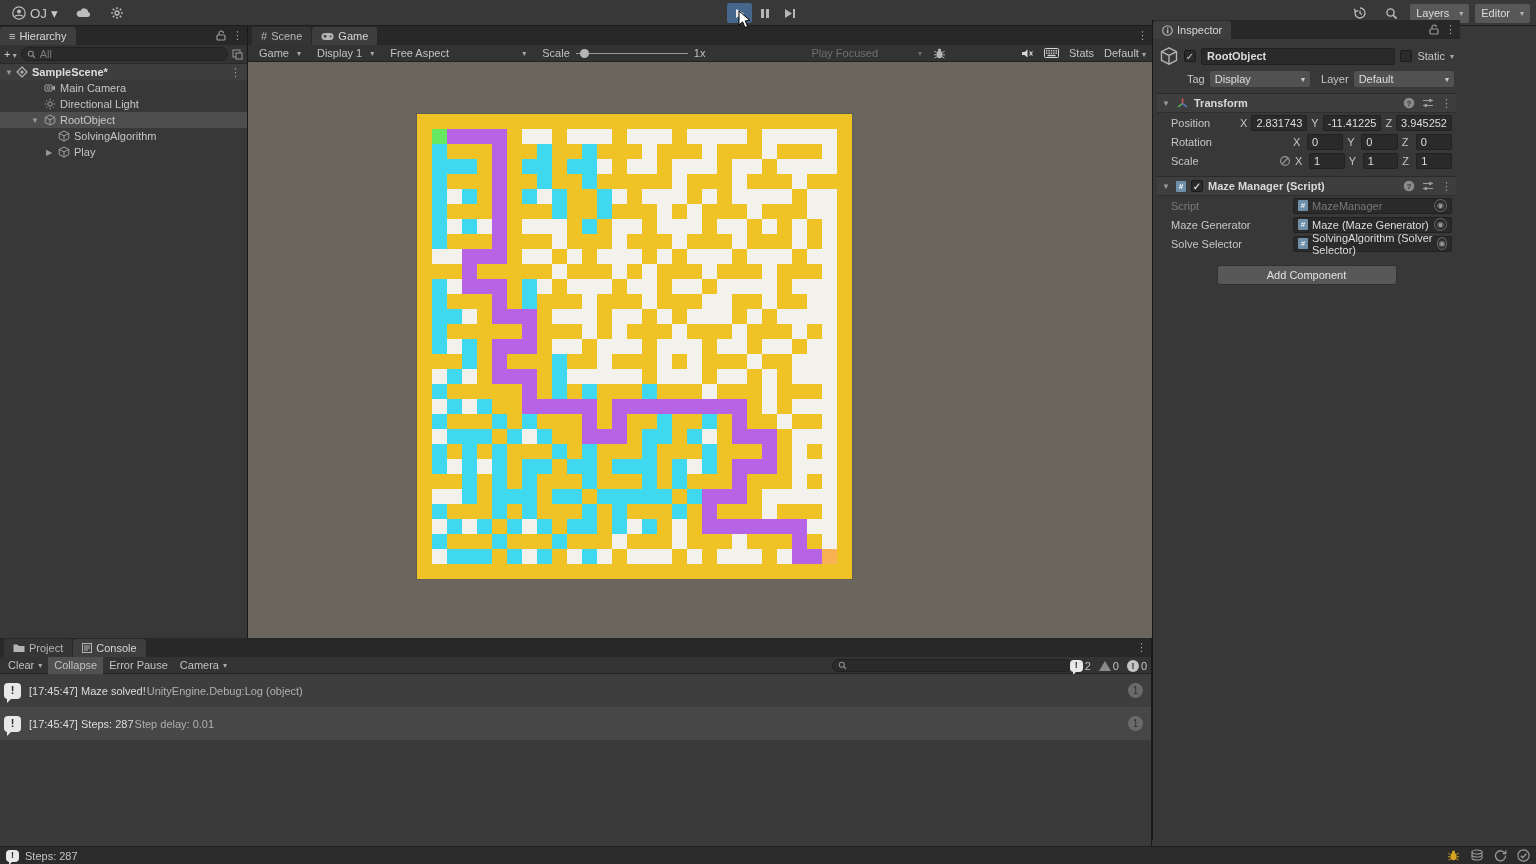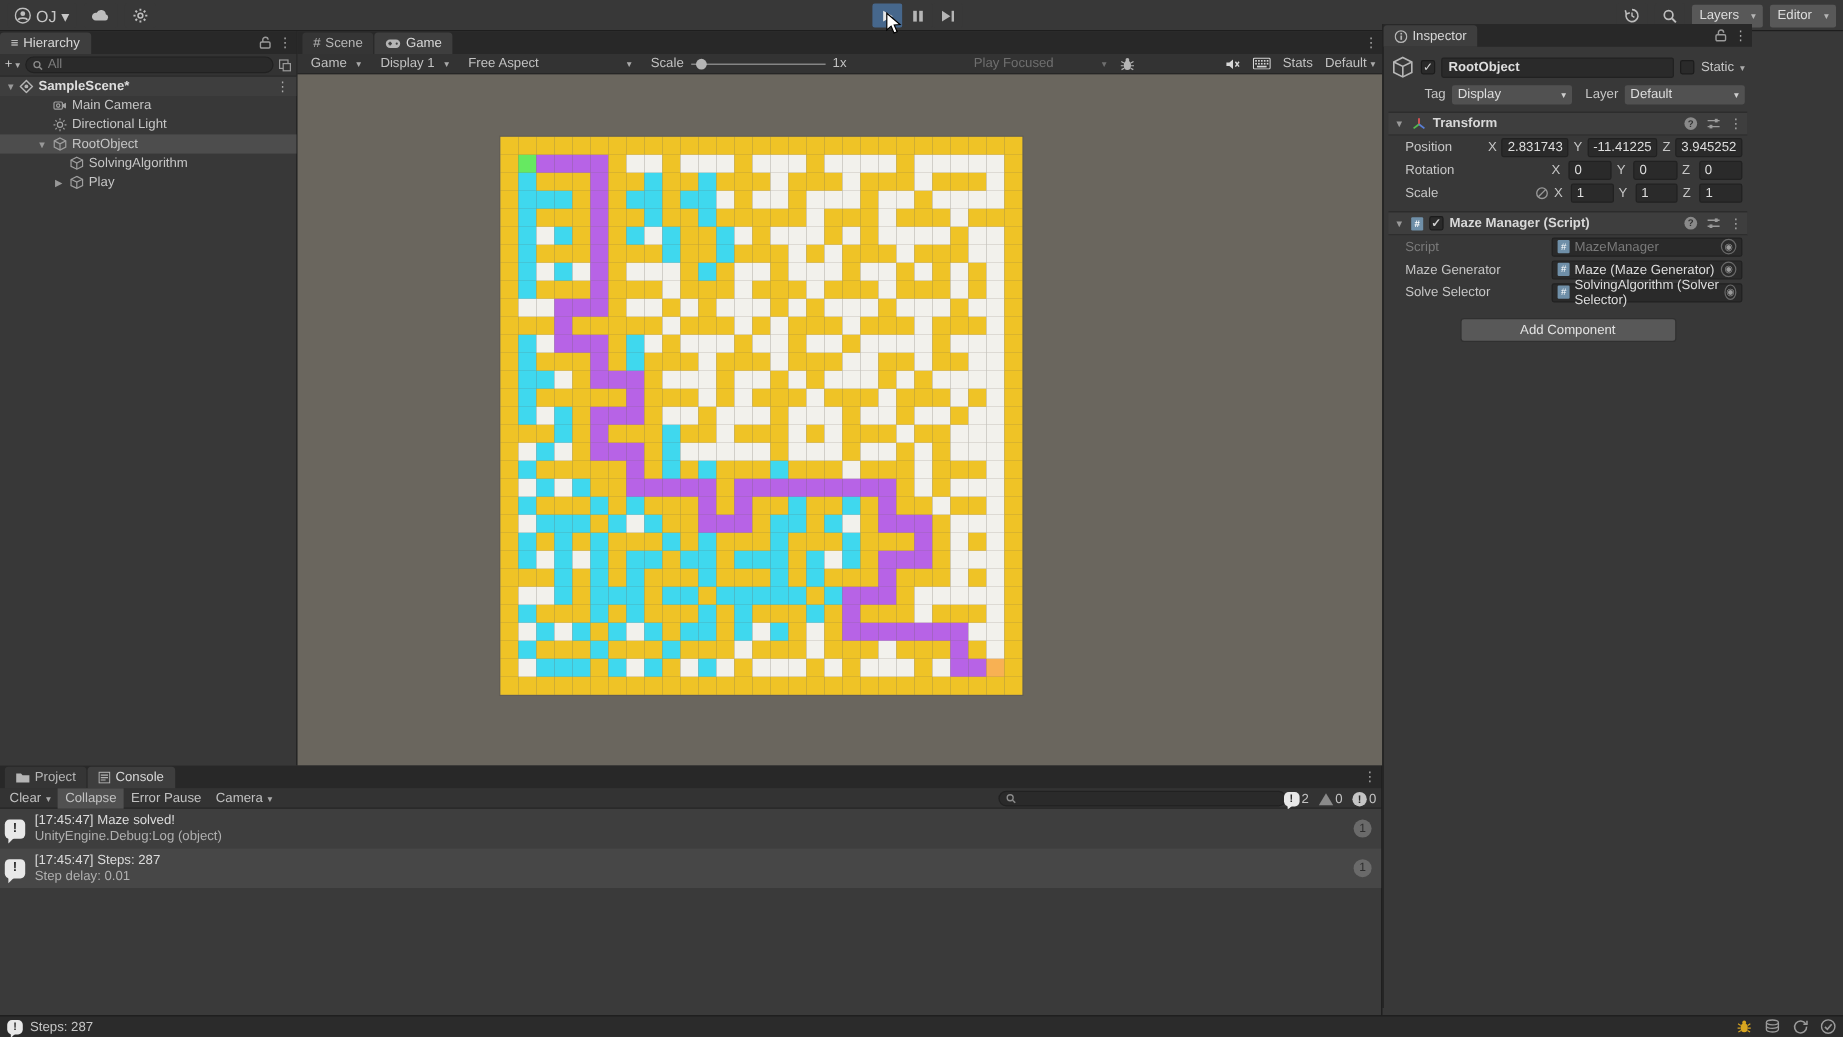--- a/index.html
+++ b/index.html
@@ -68,21 +68,21 @@
   .consolep { left:0; top:638px; width:1152px; height:208px; background:#3a3a3a; border-right:1px solid #191919; }
   .console-toolbar { height:17px; background:#333333; border-bottom:1px solid #232323; display:flex; align-items:center; padding:0 2px; position:relative; }
   .ct-btn { height:17px; display:flex; align-items:center; padding:0 6px; gap:4px; color:#c2c2c2; }
   .ct-btn.on { background:#515151; }
   .console-search { position:absolute; left:832px; top:2px; width:240px; height:13px; background:#2a2a2a; border:1px solid #212121; border-radius:7px; display:flex; align-items:center; padding:0 5px; color:#7d7d7d; }
   .filters { position:absolute; right:4px; top:0; display:flex; gap:8px; align-items:center; height:17px; }
   .filt { display:flex; align-items:center; gap:2px; color:#c2c2c2; }
   .log-entry { min-height:33px; display:flex; align-items:center; padding:2px 8px 2px 4px; gap:8px; position:relative; }
   .log-entry:nth-child(1){ background:#3e3e3e; }
   .log-entry:nth-child(2){ background:#474747; }
-  .log-lines { display:flex; flex-direction:column; gap:1px; }
+  .log-lines { display:flex; flex-direction:row; gap:1px; }
   .log-l1 { color:#dcdcdc; }
   .log-l2 { color:#b0b0b0; }
   .count-badge { margin-left:auto; width:15px; height:15px; border-radius:50%; background:#6a6a6a; color:#2e2e2e; font-size:10px; display:flex; align-items:center; justify-content:center; }
   .bubble { width:17px; height:16px; background:#e8e8e8; border-radius:4px; position:relative; color:#2b2b2b; font-weight:bold; font-size:11px; text-align:center; line-height:15px; flex:none; }
   .bubble:after { content:""; position:absolute; left:3px; bottom:-4px; border:4px solid transparent; border-top-color:#e8e8e8; border-left-color:#e8e8e8; }
   .bubble.small { width:13px; height:12px; font-size:9px; line-height:11px; }
   .bubble.small:after { border-width:3px; bottom:-3px; }
 
   
   .statusbar { left:0; top:846px; width:1536px; height:18px; background:#2b2b2b; border-top:1px solid #1d1d1d; display:flex; align-items:center; padding:0 6px; gap:6px; color:#c6c6c6; }

